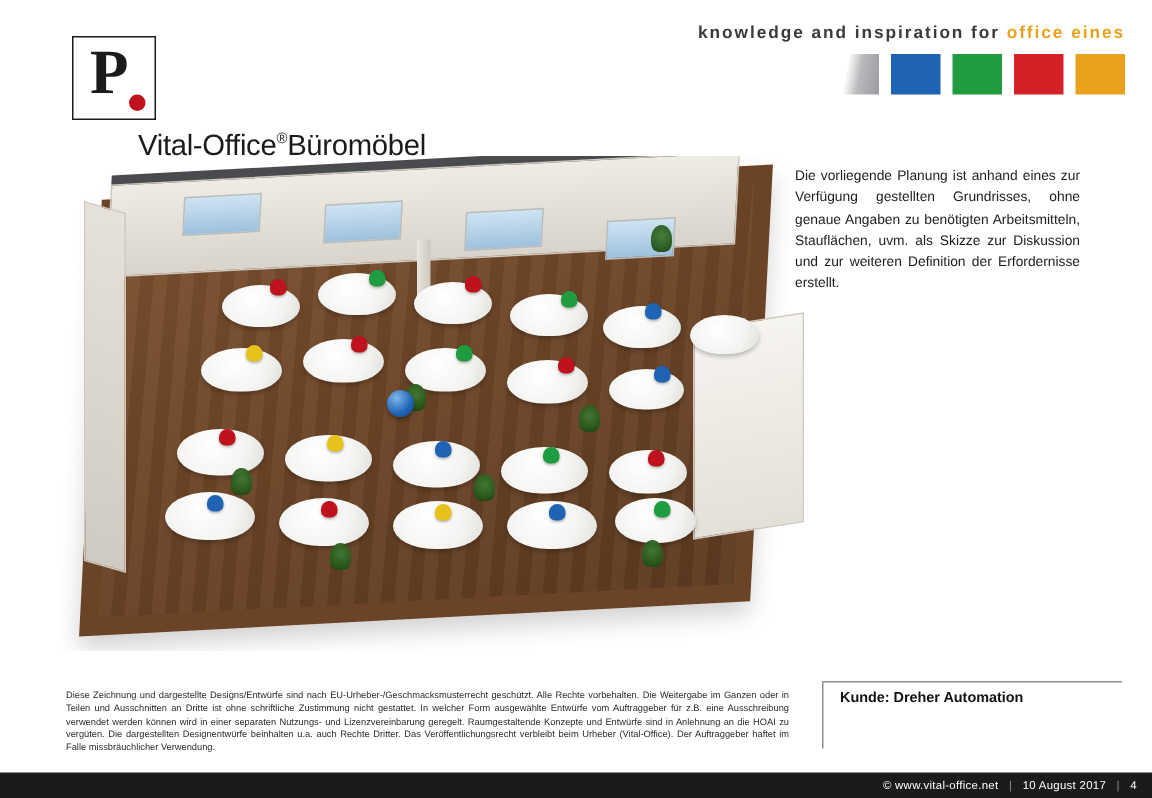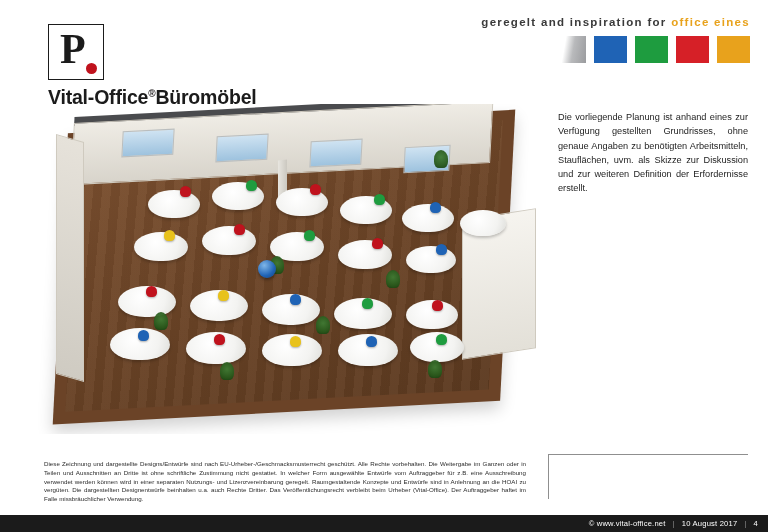--- a/index.html
+++ b/index.html
@@ -60,23 +60,24 @@
   .logo-mark .glyph-dot {
     position: absolute;
     right: 6px; bottom: 5px;
     width: 11px; height: 11px;
     background: #c0121d;
     border-radius: 50%;
   }
   .logo-text {
     margin-top: 6px;
     font-size: 19.5px;
-    font-weight: bold;
+    font-weight: normal;
     letter-spacing: -0.2px;
     white-space: nowrap;
+    margin-left: 44px;
   }
   .logo-text .vital { color: #1b1b1b; }
   .logo-text .office { color: #1b1b1b; }
   .logo-text .reg { font-size: 10px; vertical-align: super; }
   .logo-text .moebel { color: #1b1b1b; }
 
   
   .render-stage {
     position: absolute;
     left: 30px; top: 104px;
@@ -162,21 +163,21 @@
   .pillar {
     position:absolute;
     width: 9px; height: 46px;
     background: linear-gradient(90deg,#e8e6e0,#cbc8c0);
     transform: skewY(-6deg);
   }
 
   
   .side-copy {
     position: absolute;
-    left: 558px; top: 110px;
+    left: 530px; top: 110px;
     width: 190px;
     font-size: 9.2px;
     line-height: 1.55;
     color: #1d1d1d;
     text-align: justify;
   }
   .side-copy p { margin: 0 0 13px 0; }
 
   
   .v-rule {
@@ -227,21 +228,21 @@
     padding-right: 10px;
     letter-spacing: .2px;
   }
   .footer span { margin-left: 7px; }
   .footer .sep { color: #8a8a8a; margin-left: 7px; }
 </style>
 </head>
 <body>
 
 <div class="tagline">
-  <span>geregelt and inspiration for </span><span class="accent">office eines</span>
+  <span>knowledge and inspiration for </span><span class="accent">office eines</span>
 </div>
 
 <div class="swatches">
   <div class="swatch sw-gray"></div>
   <div class="swatch" style="background:#1f63b5"></div>
   <div class="swatch" style="background:#1e9c3f"></div>
   <div class="swatch" style="background:#d62027"></div>
   <div class="swatch" style="background:#e8a21c"></div>
 </div>
 
@@ -330,20 +331,21 @@
 </div>
 
 <div class="side-copy">
   <p>Die vorliegende Planung ist anhand eines zur Verfügung gestellten Grundrisses, ohne genaue Angaben zu benötigten Arbeitsmitteln, Stauflächen, uvm. als Skizze zur Diskussion und zur weiteren Definition der Erfordernisse erstellt.</p>
 </div>
 
 <div class="h-rule"></div>
 <div class="v-rule"></div>
 
 <div class="variant">
+  <div>Kunde: Dreher Automation</div>
 </div>
 
 <div class="legal">Diese Zeichnung und dargestellte Designs/Entwürfe sind nach EU-Urheber-/Geschmacksmusterrecht geschützt. Alle Rechte vorbehalten. Die Weitergabe im Ganzen oder in Teilen und Ausschnitten an Dritte ist ohne schriftliche Zustimmung nicht gestattet. In welcher Form ausgewählte Entwürfe vom Auftraggeber für z.B. eine Ausschreibung verwendet werden können wird in einer separaten Nutzungs- und Lizenzvereinbarung geregelt. Raumgestaltende Konzepte und Entwürfe sind in Anlehnung an die HOAI zu vergüten. Die dargestellten Designentwürfe beinhalten u.a. auch Rechte Dritter. Das Veröffentlichungsrecht verbleibt beim Urheber (Vital-Office). Der Auftraggeber haftet im Falle missbräuchlicher Verwendung.</div>
 
 <div class="footer">
   <span>© www.vital-office.net</span>
   <span class="sep">|</span>
   <span>10 August 2017</span>
   <span class="sep">|</span>
   <span>4</span>

